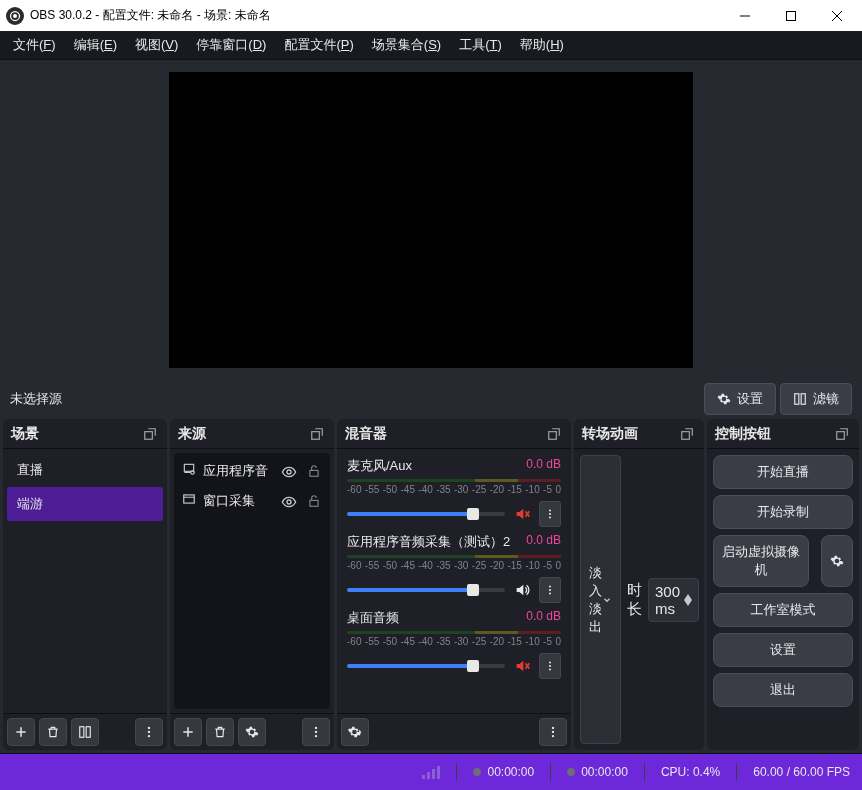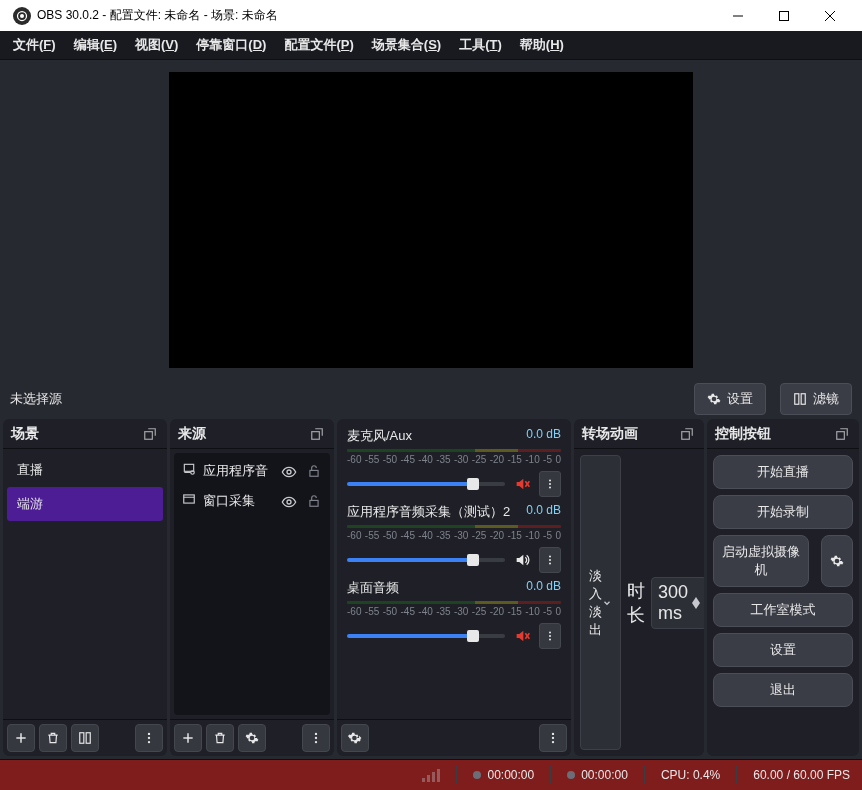--- a/index.html
+++ b/index.html
@@ -13,21 +13,21 @@
     flex-direction: column;
     overflow: hidden;
   }
   
   .titlebar {
     height: 31px;
     background: #fff;
     color: #000;
     display: flex;
     align-items: center;
-    padding: 0 9px;
+    padding: 0 2px;
   }
   .titlebar .icon {
     width: 18px; height: 18px;
     border-radius: 50%;
     background: #2b2b2b;
     display: inline-flex;
     align-items: center; justify-content: center;
     margin: 0 6px 0 4px;
   }
   .titlebar .title { flex: 1; font-size: 12px; }
@@ -35,42 +35,42 @@
   
   .menubar {
     height: 29px;
     background: #181a1f;
     display: flex;
     align-items: center;
     padding: 0 4px;
     font-size: 13px;
     border-bottom: 1px solid #0e0f13;
   }
-  .menubar .menuitem { padding: 4px 9px; cursor: pointer; font-weight: bold; }
+  .menubar .menuitem { padding: 4px 9px; cursor: pointer; }
   .menubar .mnemonic { text-decoration: underline; }
   
   .preview-area {
     height: 319px;
     display: flex;
     align-items: center;
     justify-content: center;
     background: #272930;
     padding: 4px;
   }
   .preview-canvas {
     width: 524px; height: 296px;
     background: #000;
   }
   
   .source-toolbar {
     height: 40px;
     display: flex;
     align-items: center;
     padding: 0 10px;
-    gap: 14px;
+    gap: 4px;
   }
   .source-info { flex: 1; font-size: 13px; color: #e8e8e9; }
   .btn {
     display: inline-flex;
     align-items: center;
     gap: 6px;
     background: #3b3d46;
     border: 1px solid #4b4d57;
     border-radius: 4px;
     padding: 6px 12px;
@@ -133,21 +133,21 @@
     cursor: pointer;
   }
   .sources-row .src-icon { width: 16px; display: inline-flex; justify-content: center; color: #bfc1c8; }
   .sources-row .src-name { flex: 1; white-space: nowrap; overflow: hidden; text-overflow: ellipsis; }
   .sources-row .eye, .sources-row .lock { color: #bfc1c8; cursor: pointer; padding: 2px; }
   .sources-dock .dock-body { background: #131419; border-radius: 4px; margin: 4px; }
 
   
   .mixer-channel { padding: 4px 6px 2px 6px; }
   .mixer-head { display: flex; justify-content: space-between; font-size: 13px; }
-  .mixer-head .db { font-size: 12px; color: #7dd3fc; }
+  .mixer-head .db { font-size: 12px; color: #ec4899; }
   .vu {
     height: 3px;
     margin-top: 4px;
     background: linear-gradient(90deg, #1e4320 0 60%, #5c5a1e 60% 80%, #5c1e1e 80% 100%);
     border-radius: 1px;
   }
   .ticks { display: flex; justify-content: space-between; font-size: 10px; color: #7f828c; margin-top: 2px; }
   .mixer-slider-row { display: flex; align-items: center; gap: 8px; margin-top: 6px; }
   .slider {
     flex: 1;
@@ -177,21 +177,21 @@
     border: 1px solid #45474f;
   }
 
   
   .trans-dock .dock-body { padding: 6px; display: flex; flex-direction: row; gap: 6px; }
   .select {
     display: flex; align-items: center; justify-content: space-between;
     background: #2d2f37; border: 1px solid #3e4049;
     border-radius: 4px; padding: 5px 8px; cursor: pointer;
   }
-  .duration-row { display: flex; align-items: center; gap: 6px; font-size: 18px; }
+  .duration-row { display: flex; align-items: center; gap: 6px; font-size: 15px; }
   .spinbox { background: #2d2f37; border: 1px solid #3e4049; border-radius: 4px; padding: 4px 6px; display: flex; align-items: center; gap: 4px; flex: 1; }
   .spinbox .spinbtns { display: flex; flex-direction: column; }
   .trans-btns { display: flex; gap: 6px; }
   .sq-btn { width: 32px; height: 30px; display: inline-flex; align-items: center; justify-content: center; background: #36383f; border: 1px solid #45474f; border-radius: 4px; cursor: pointer; }
 
   
   .controls-dock .dock-body { padding: 6px; display: flex; flex-direction: column; gap: 6px; }
   .ctrl-btn {
     width: 100%;
     background: #3b3d46;
@@ -201,22 +201,22 @@
     text-align: center;
     cursor: pointer;
     font-size: 13px;
   }
   .ctrl-row { display: flex; gap: 12px; }
   .ctrl-row .ctrl-btn:first-child { flex: 1; }
   .ctrl-row .ctrl-btn.gear-only { width: 32px; flex: none; display: flex; align-items: center; justify-content: center; }
 
   
   .statusbar {
-    height: 31px;
-    background: #7f1d1d;
+    height: 37px;
+    background: #6d28d9;
     display: flex;
     align-items: center;
     justify-content: flex-end;
     padding: 0 12px;
     gap: 16px;
     font-size: 12px;
     border-top: 1px solid #0e0f13;
   }
   .statusbar .sep { width: 1px; height: 18px; background: #3a3c44; }
   .statusbar .bars { display: inline-flex; gap: 2px; align-items: flex-end; opacity: 0.35; }
@@ -418,20 +418,30 @@
           <svg width="14" height="14" viewBox="0 0 24 24" fill="#e8e8e9">
             <circle cx="12" cy="5" r="2"></circle>
             <circle cx="12" cy="12" r="2"></circle>
             <circle cx="12" cy="19" r="2"></circle>
           </svg>
         </span>
     </div>
   </div>
 
   <div class="dock mixer-dock">
+    <div class="dock-header">
+      <span>混音器</span>
+      <span class="spacer"></span>
+      <span class="popout-btn">
+          <svg width="14" height="14" viewBox="0 0 24 24" fill="none" stroke="#c7c8cd" stroke-width="2">
+            <rect x="3" y="8" width="13" height="13"></rect>
+            <polyline points="9 3 21 3 21 15"></polyline>
+          </svg>
+        </span>
+    </div>
     <div class="dock-body" id="mixer-list">
         <div class="mixer-channel">
           <div class="mixer-head">
             <span>麦克风/Aux</span>
             <span class="db">0.0 dB</span>
           </div>
           <div class="vu"></div>
           <div class="ticks">
             <span>-60</span>
             <span>-55</span>

